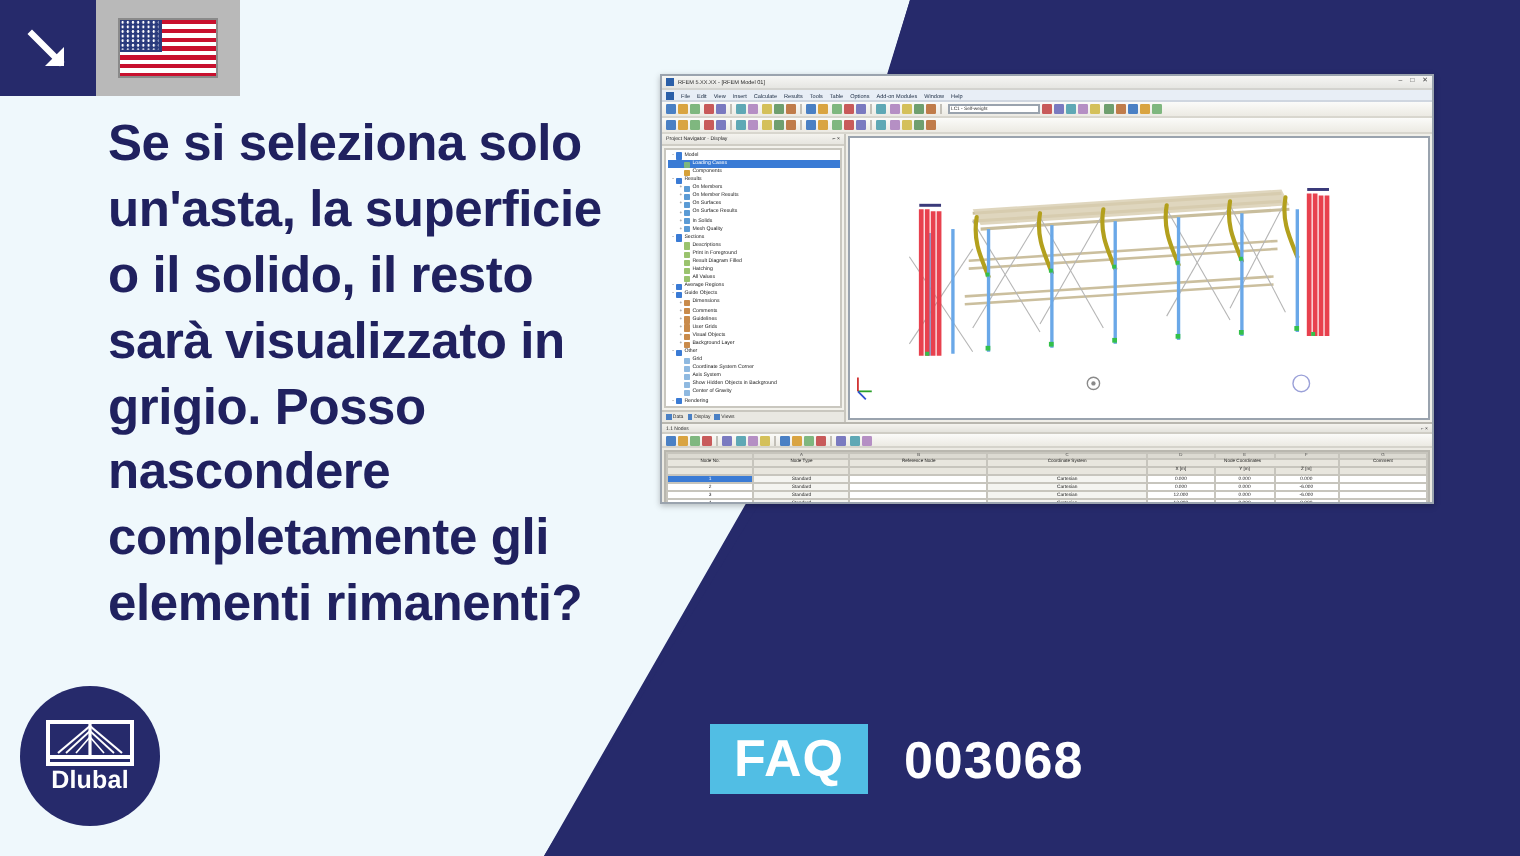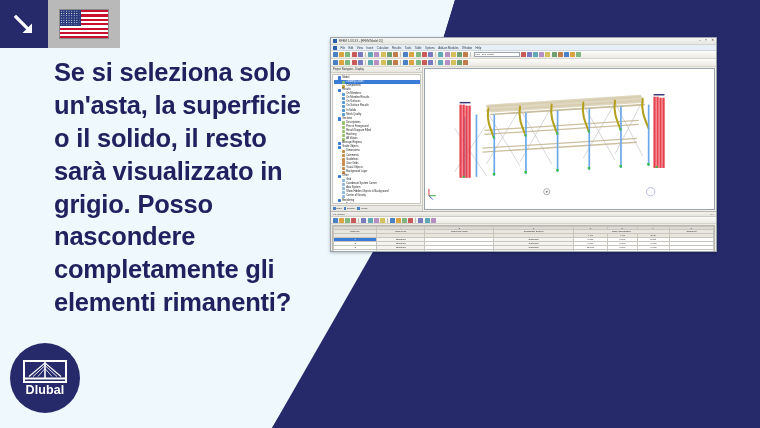--- a/index.html
+++ b/index.html
@@ -405,20 +405,24 @@
         <line x1="22" y1="3" x2="38" y2="16.5" stroke="#ffffff" stroke-width="1.1"></line>
         <line x1="22" y1="5.5" x2="10" y2="16.5" stroke="#ffffff" stroke-width="0.9"></line>
         <line x1="22" y1="5.5" x2="34" y2="16.5" stroke="#ffffff" stroke-width="0.9"></line>
         <line x1="22" y1="8.5" x2="15" y2="16.5" stroke="#ffffff" stroke-width="0.8"></line>
         <line x1="22" y1="8.5" x2="29" y2="16.5" stroke="#ffffff" stroke-width="0.8"></line>
       </svg>
     </div>
     <div class="logo-name">Dlubal</div>
   </div>
 
+  <div id="faq-block">
+    <div id="faq-tag">FAQ</div>
+    <div id="faq-number">003068</div>
+  </div>
 
   <div id="app-window">
 
     <div id="app-titlebar">
       <div class="tb-appicon"></div>
       <div class="title-text">RFEM 5.XX.XX - [RFEM Model 01]</div>
       <div class="win-ctrls">
         <span>–</span>
         <span>□</span>
         <span>✕</span>

